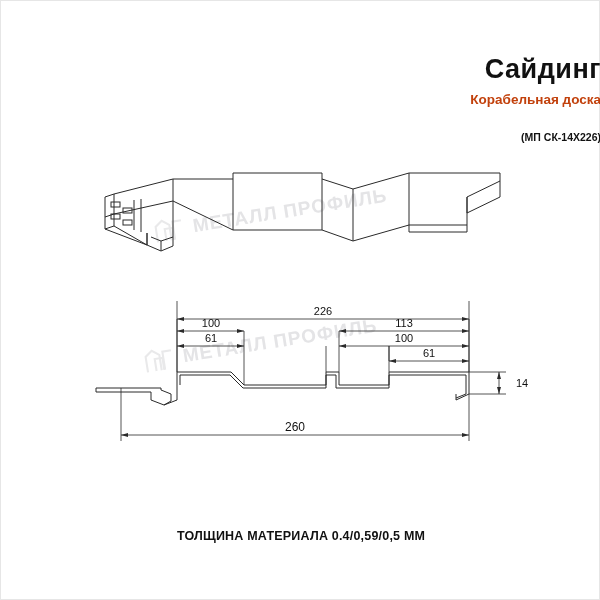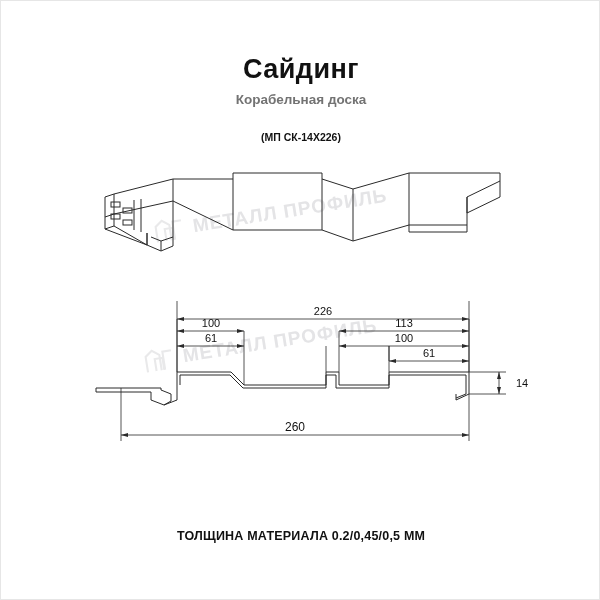--- a/index.html
+++ b/index.html
@@ -20,35 +20,35 @@
     height: 600px;
     box-sizing: border-box;
     border: 1px solid #e6e6e6;
     background: #fff;
   }
   .titles {
     position: absolute;
     left: 0;
     top: 52px;
     width: 600px;
-    text-align: center;
+    text-align: right;
   }
   .title-main {
     font-size: 27px;
     font-weight: bold;
     letter-spacing: 0.5px;
     line-height: 32px;
     color: #111;
   }
   .title-sub {
     font-size: 13.5px;
     font-weight: bold;
     line-height: 22px;
     margin-top: 4px;
-    color: #737373;
+    color: #c2410c;
   }
   .title-code {
     font-size: 10.5px;
     font-weight: bold;
     line-height: 18px;
     margin-top: 17px;
     color: #111;
   }
   .footer-note {
     position: absolute;
@@ -250,15 +250,15 @@
         <text x="210" y="341" text-anchor="middle">61</text>
         <text x="403" y="326" text-anchor="middle">113</text>
         <text x="403" y="341" text-anchor="middle">100</text>
         <text x="428" y="356" text-anchor="middle">61</text>
         <text x="294" y="430" text-anchor="middle" font-size="12">260</text>
         <text x="515" y="386" text-anchor="start">14</text>
       </g>
     </g>
   </svg>
 
-  <div class="footer-note">ТОЛЩИНА МАТЕРИАЛА 0.2/0,45/0,5 ММ</div>
+  <div class="footer-note">ТОЛЩИНА МАТЕРИАЛА 0.4/0,59/0,5 ММ</div>
 
 </div>
 
 </body></html>

